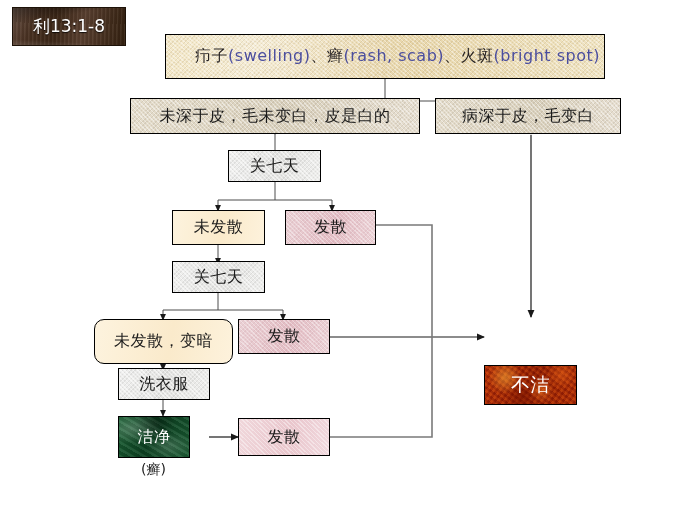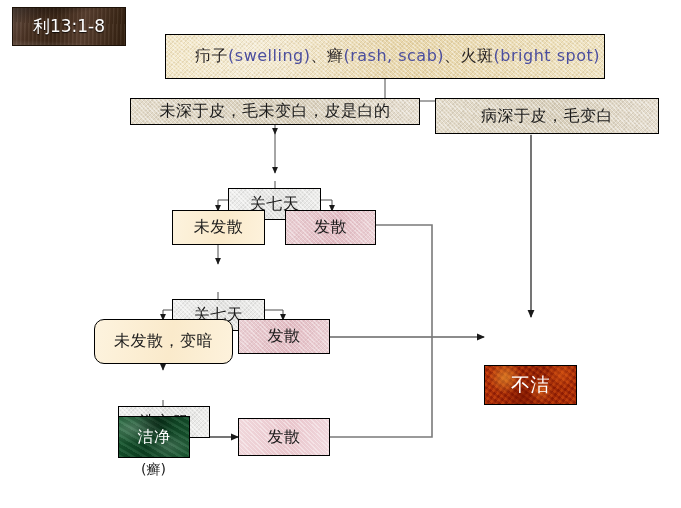--- a/index.html
+++ b/index.html
@@ -86,21 +86,20 @@
   .fill-cream {
     background-color: #fbedd2;
     background-image: linear-gradient(100deg, #fdf3de 0%, #faeacb 55%, #fdf2dc 100%);
   }
   .fill-gray {
     background-color: #e8e8e6;
     background-image:
       repeating-linear-gradient(45deg, rgba(255,255,255,0.55) 0px, rgba(255,255,255,0.55) 1px, rgba(0,0,0,0) 1px, rgba(0,0,0,0) 3px),
       repeating-linear-gradient(135deg, rgba(120,120,120,0.13) 0px, rgba(120,120,120,0.13) 1px, rgba(0,0,0,0) 1px, rgba(0,0,0,0) 3px),
       linear-gradient(100deg, #efefee 0%, #e3e3e1 55%, #eeeeec 100%);
-    margin-top: 38px;
   }
   .fill-pink {
     background-color: #e6c3c9;
     background-image:
       repeating-linear-gradient(44deg, rgba(255,255,255,0.38) 0px, rgba(255,255,255,0.38) 1px, rgba(0,0,0,0) 1px, rgba(0,0,0,0) 3px),
       repeating-linear-gradient(136deg, rgba(160,100,110,0.10) 0px, rgba(160,100,110,0.10) 1px, rgba(0,0,0,0) 1px, rgba(0,0,0,0) 3px),
       linear-gradient(100deg, #ead0d4 0%, #e2bcc3 55%, #ecd3d7 100%);
   }
   .fill-pink-soft {
     background-color: #ecced3;
@@ -212,23 +211,23 @@
   </svg>
 
   <div class="title-plaque">利13:1-8</div>
 
   <div class="node fill-sand" style="left:165px; top:34px; width:440px; height:45px;">
     <span>
       <span class="cn">疖子</span><span class="en">(swelling)</span><span class="cn">、</span><span class="cn">癣</span><span class="en">(rash, scab)</span><span class="cn">、</span><span class="cn">火斑</span><span class="en">(bright spot)</span>
     </span>
   </div>
 
-  <div class="node fill-linen" style="left:130px; top:98px; width:290px; height:27px;">未深于皮，毛未变白，皮是白的</div>
-
-  <div class="node fill-linen" style="left:435px; top:98px; width:224px; height:36px;">病深于皮，毛变白</div>
+  <div class="node fill-linen" style="left:130px; top:98px; width:290px; height:36px;">未深于皮，毛未变白，皮是白的</div>
+
+  <div class="node fill-linen" style="left:435px; top:98px; width:186px; height:36px;">病深于皮，毛变白</div>
 
   <div class="node fill-gray" style="left:228px; top:150px; width:93px; height:32px;">关七天</div>
 
   <div class="node fill-cream" style="left:172px; top:210px; width:93px; height:35px;">未发散</div>
 
   <div class="node fill-pink" style="left:285px; top:210px; width:91px; height:35px;">发散</div>
 
   <div class="node fill-gray" style="left:172px; top:261px; width:93px; height:32px;">关七天</div>
 
   <div class="node fill-cream" style="left:94px; top:319px; width:139px; height:45px;border-radius:10px;">未发散，变暗</div>

